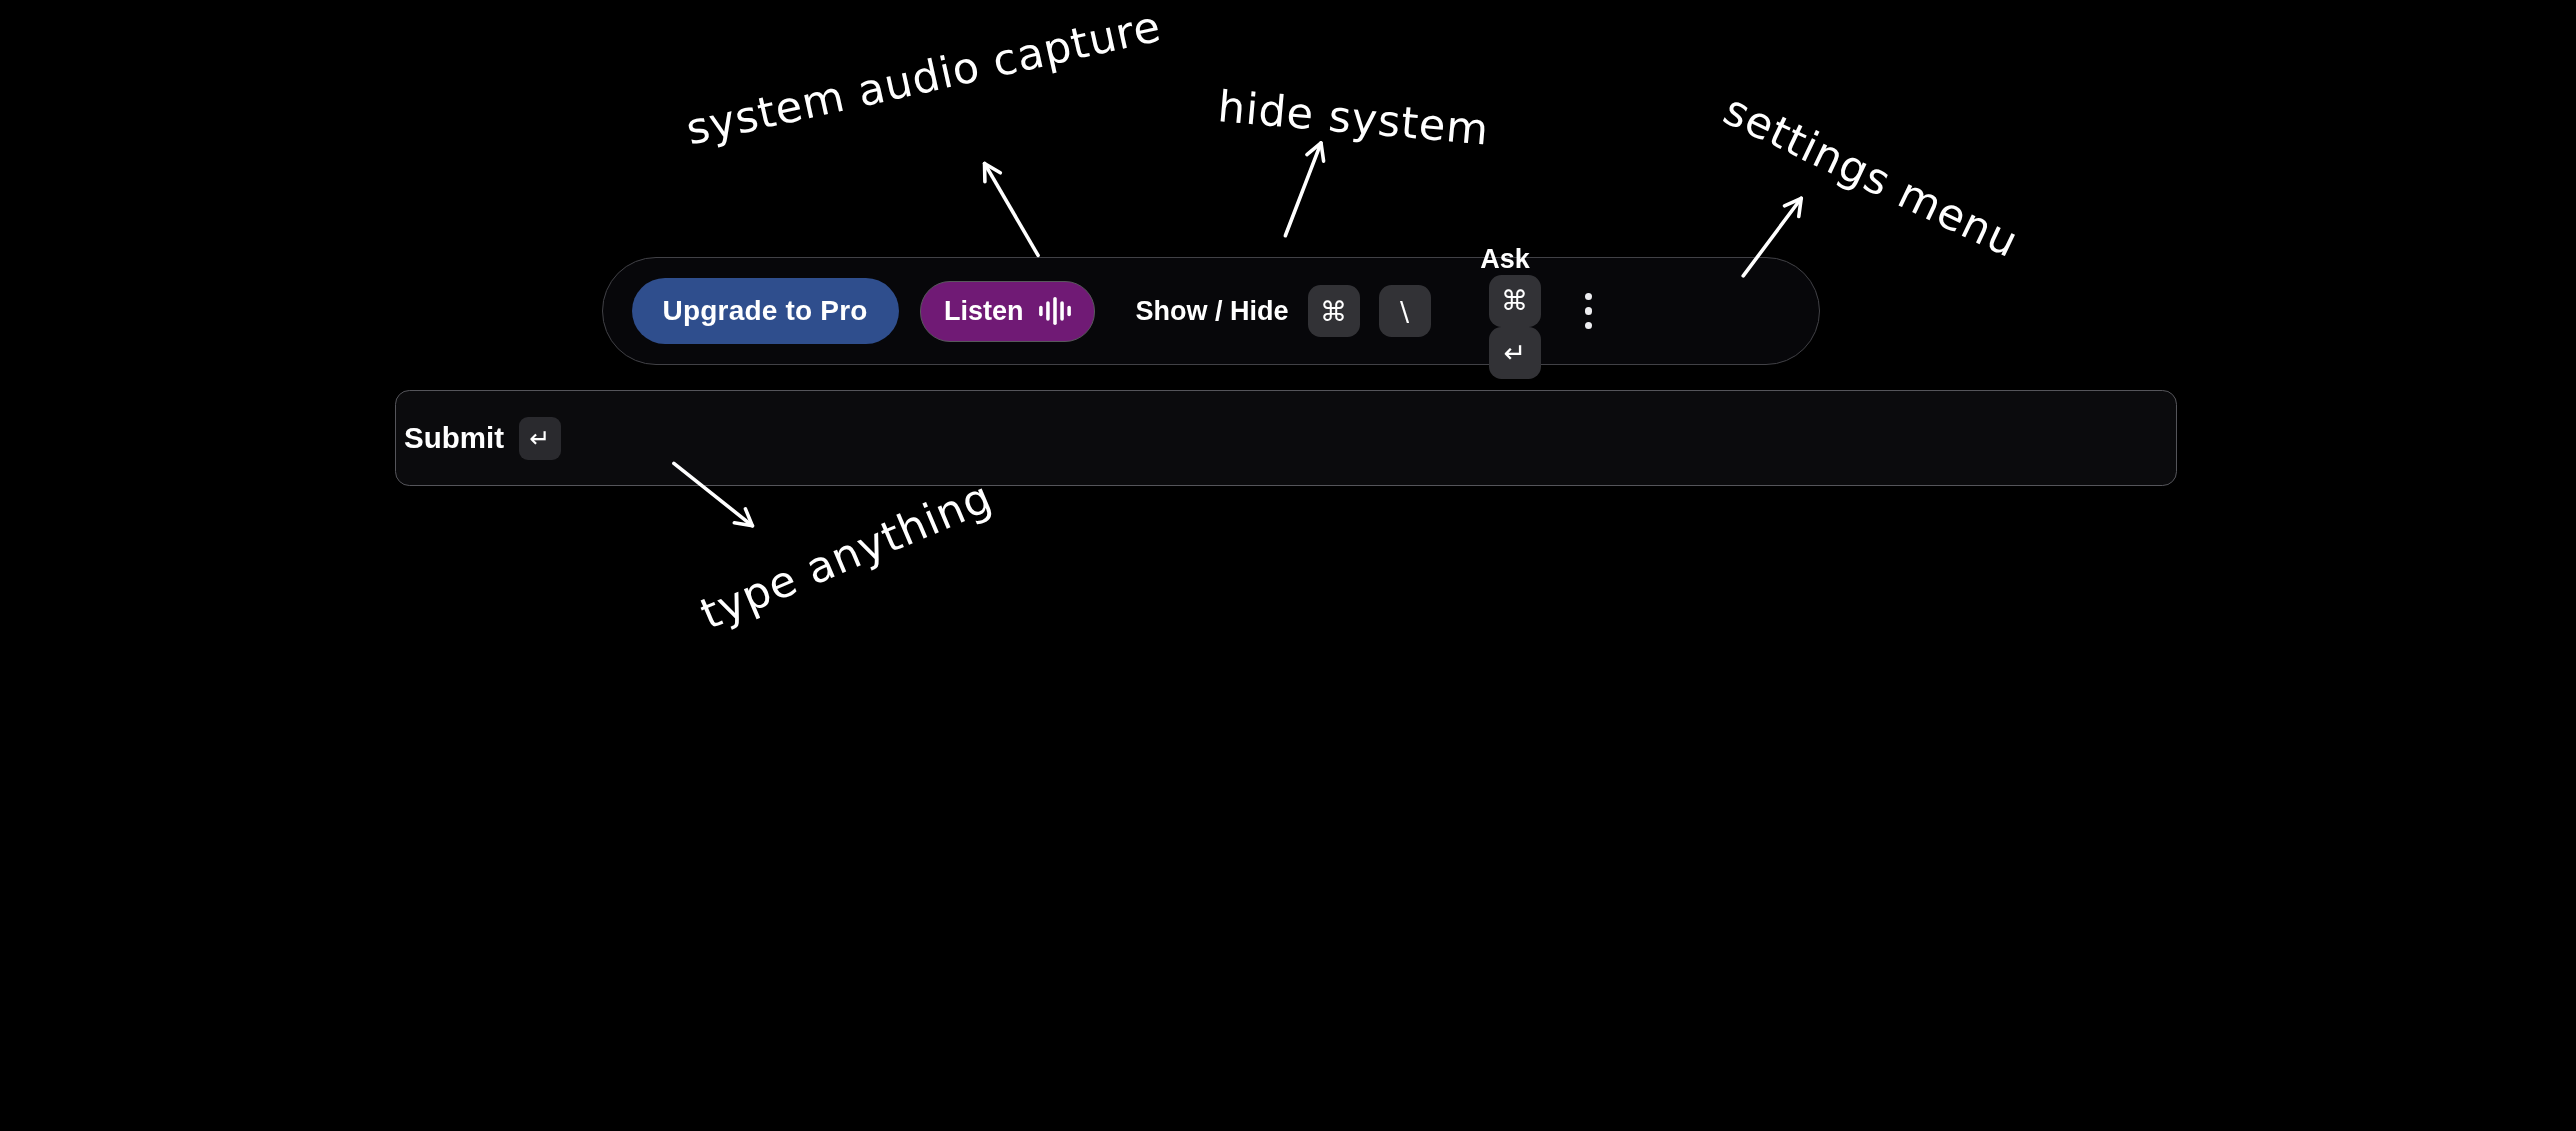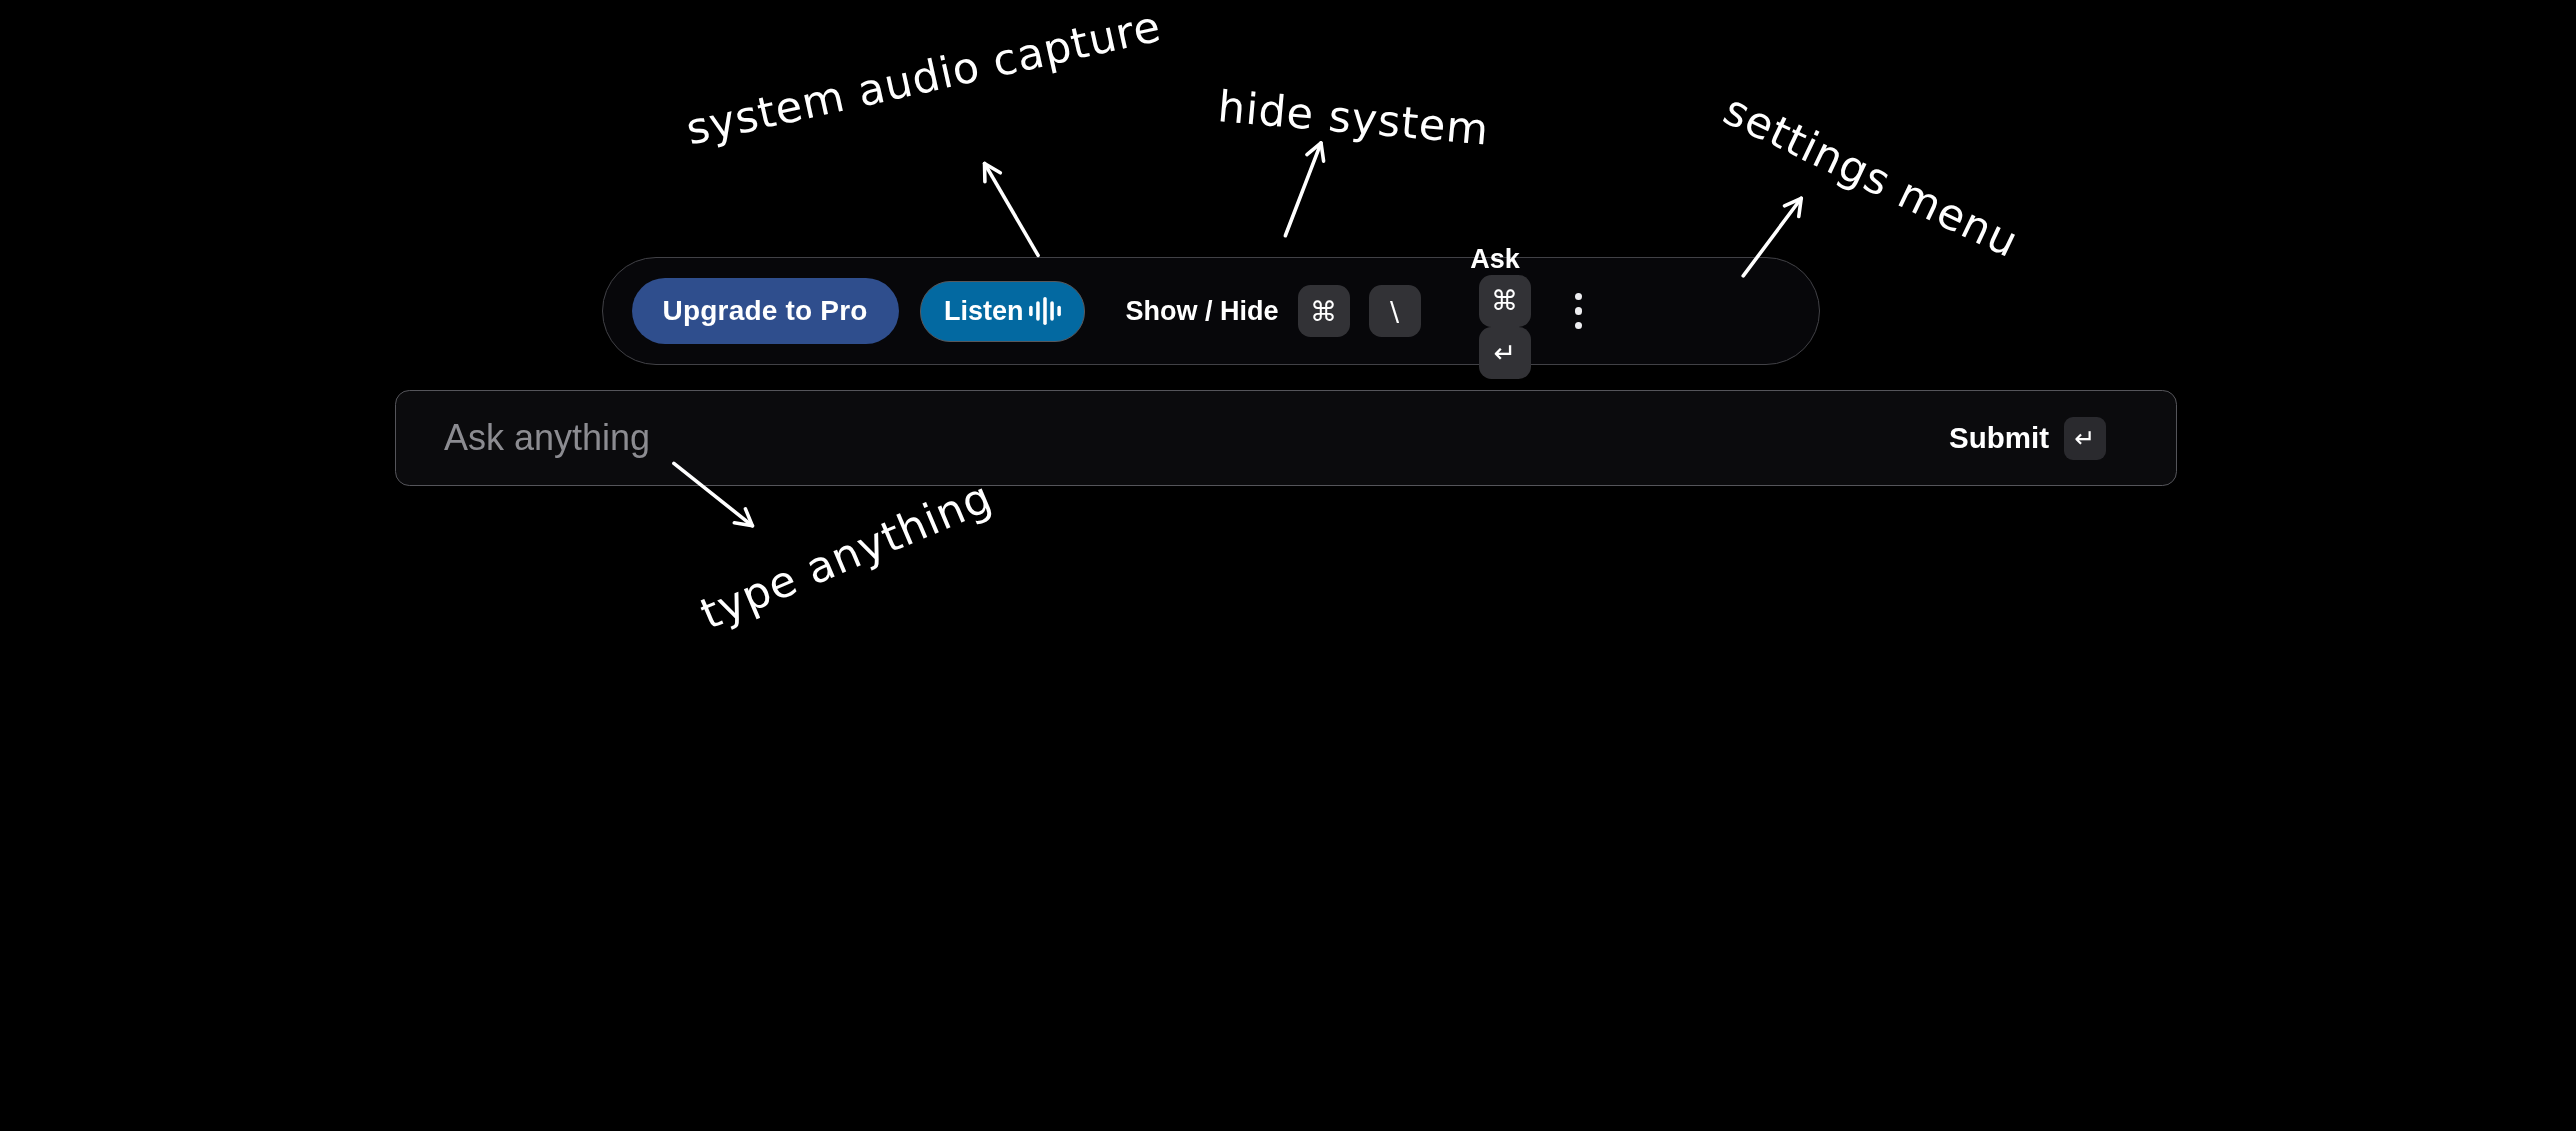--- a/index.html
+++ b/index.html
@@ -15,23 +15,23 @@
     box-sizing:border-box;display:flex;align-items:center;
     padding:0 54px 0 28.6px;
   }
   .btn-upgrade{
     background:#2f4e8d;color:#fff;border:none;border-radius:33px;
     height:66px;padding:15px 31px;font-size:28px;font-weight:700;
     font-family:"Liberation Sans",sans-serif;display:flex;align-items:center;cursor:pointer;
     letter-spacing:0.2px;white-space:nowrap;
   }
   .btn-listen{
-    margin-left:21.4px;background:#0369a1;color:#fff;border:1.8px solid #58585c;
+    margin-left:21.4px;background:#701a75;color:#fff;border:1.8px solid #58585c;
     border-radius:30px;height:61px;padding:0 23px;font-size:27px;font-weight:700;
-    font-family:"Liberation Sans",sans-serif;display:flex;align-items:center;gap:5px;cursor:pointer;
+    font-family:"Liberation Sans",sans-serif;display:flex;align-items:center;gap:15px;cursor:pointer;
     box-sizing:border-box;white-space:nowrap;
   }
   .shortcut-group{display:flex;align-items:center;cursor:pointer;}
   .group-showhide{margin-left:41px;text-align:center;}
   .group-ask{margin-left:39px;flex-direction:column;}
   .shortcut-label{color:#fff;font-size:27px;font-weight:700;white-space:nowrap;}
   .keycap{
     margin-left:19px;width:52px;height:52px;border-radius:12.5px;background:#323236;
     color:#fff;display:flex;align-items:center;justify-content:center;
     font-size:27px;font-family:"DejaVu Sans",sans-serif;
@@ -111,21 +111,20 @@
     </div>
 
     <div class="menu-dots">
       <i></i>
       <i></i>
       <i></i>
     </div>
   </div>
 
   <div class="askbar">
-    <input class="ask-input" type="text" value="" placeholder="Ask anything" style="">
     <div class="submit-group">
       <span class="submit-label">Submit</span>
       <span class="keycap-small">↵</span>
     </div>
   </div>
 
   <div class="annotation anno-sac">system audio capture</div>
   <div class="annotation anno-hide">hide system</div>
   <div class="annotation anno-settings">settings menu</div>
   <div class="annotation anno-type">type anything</div>

